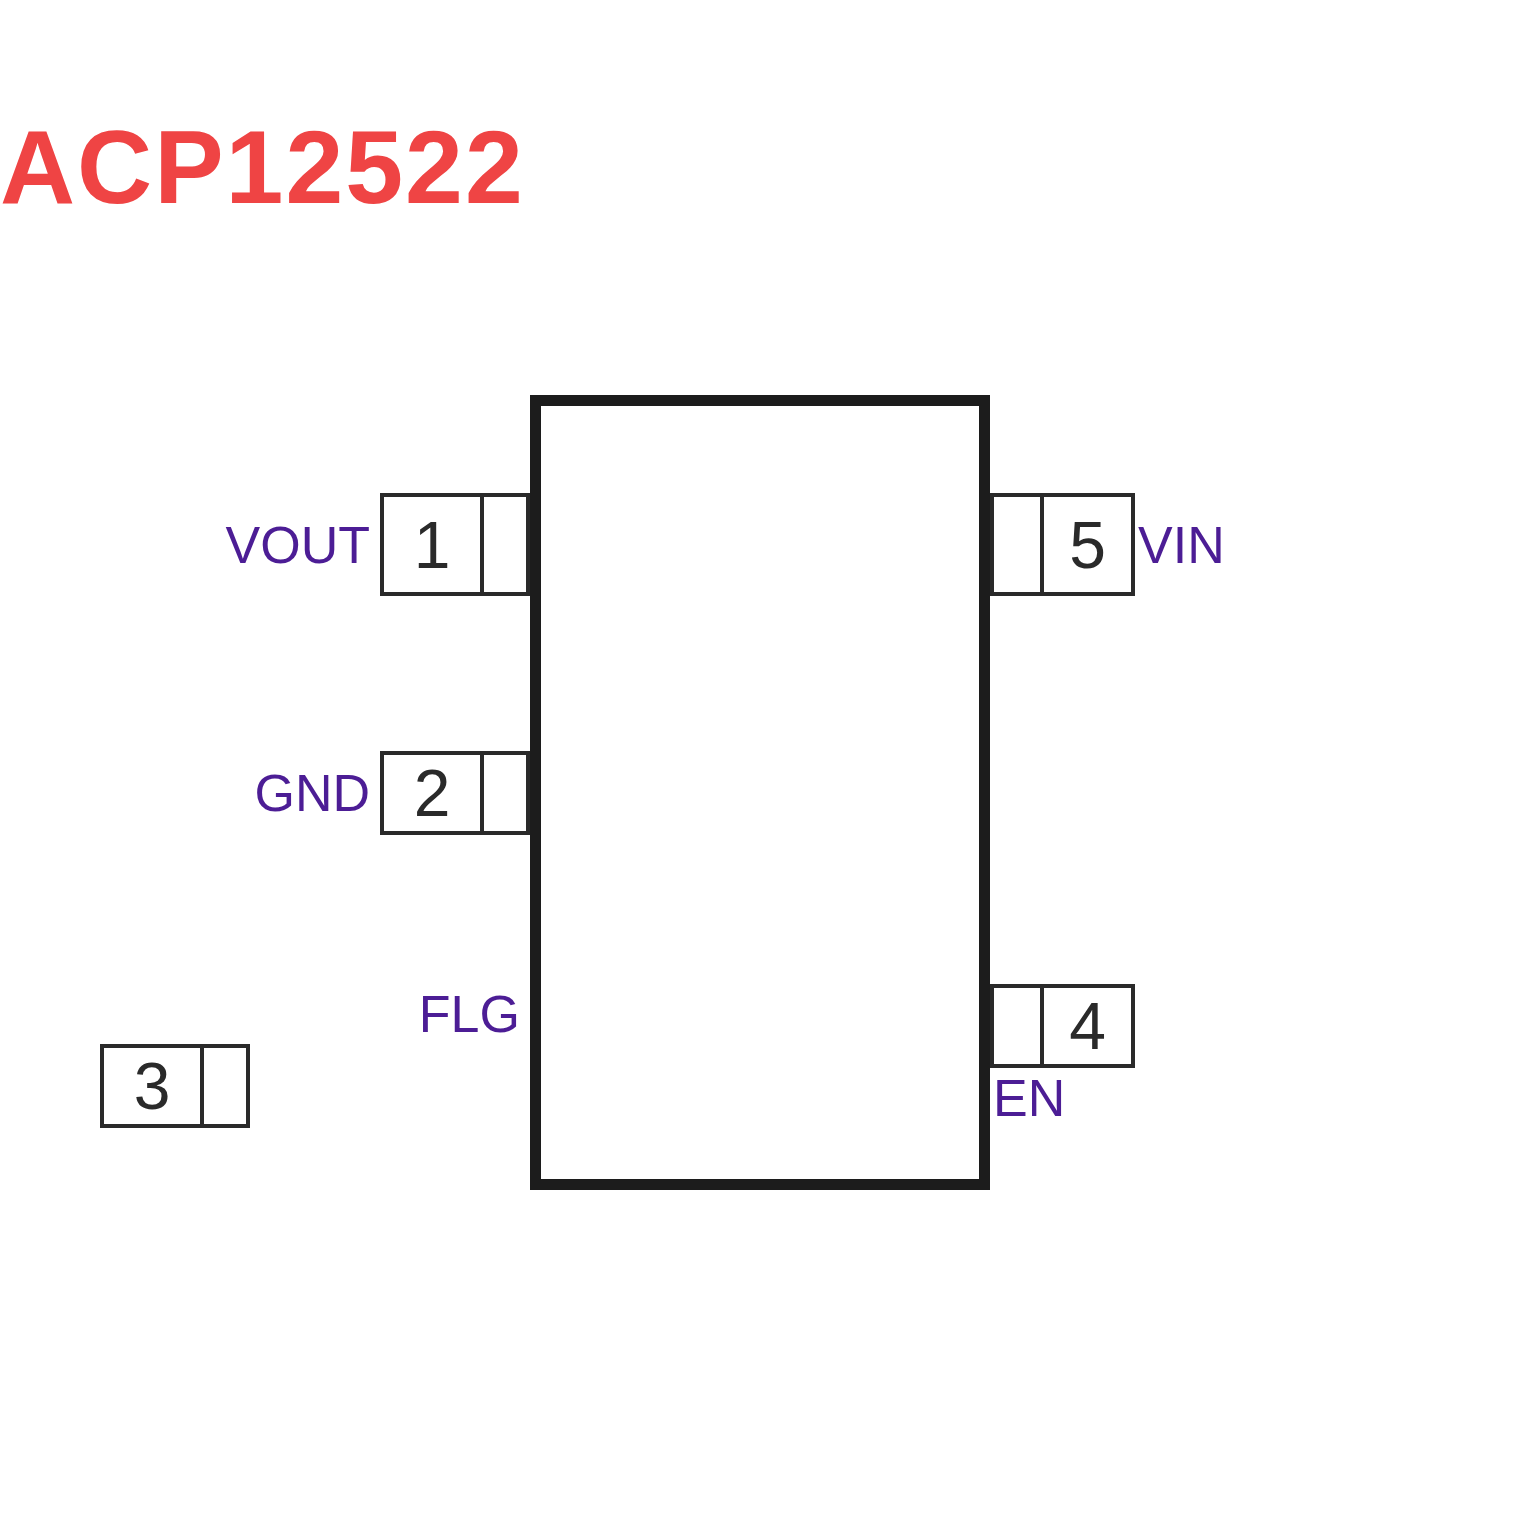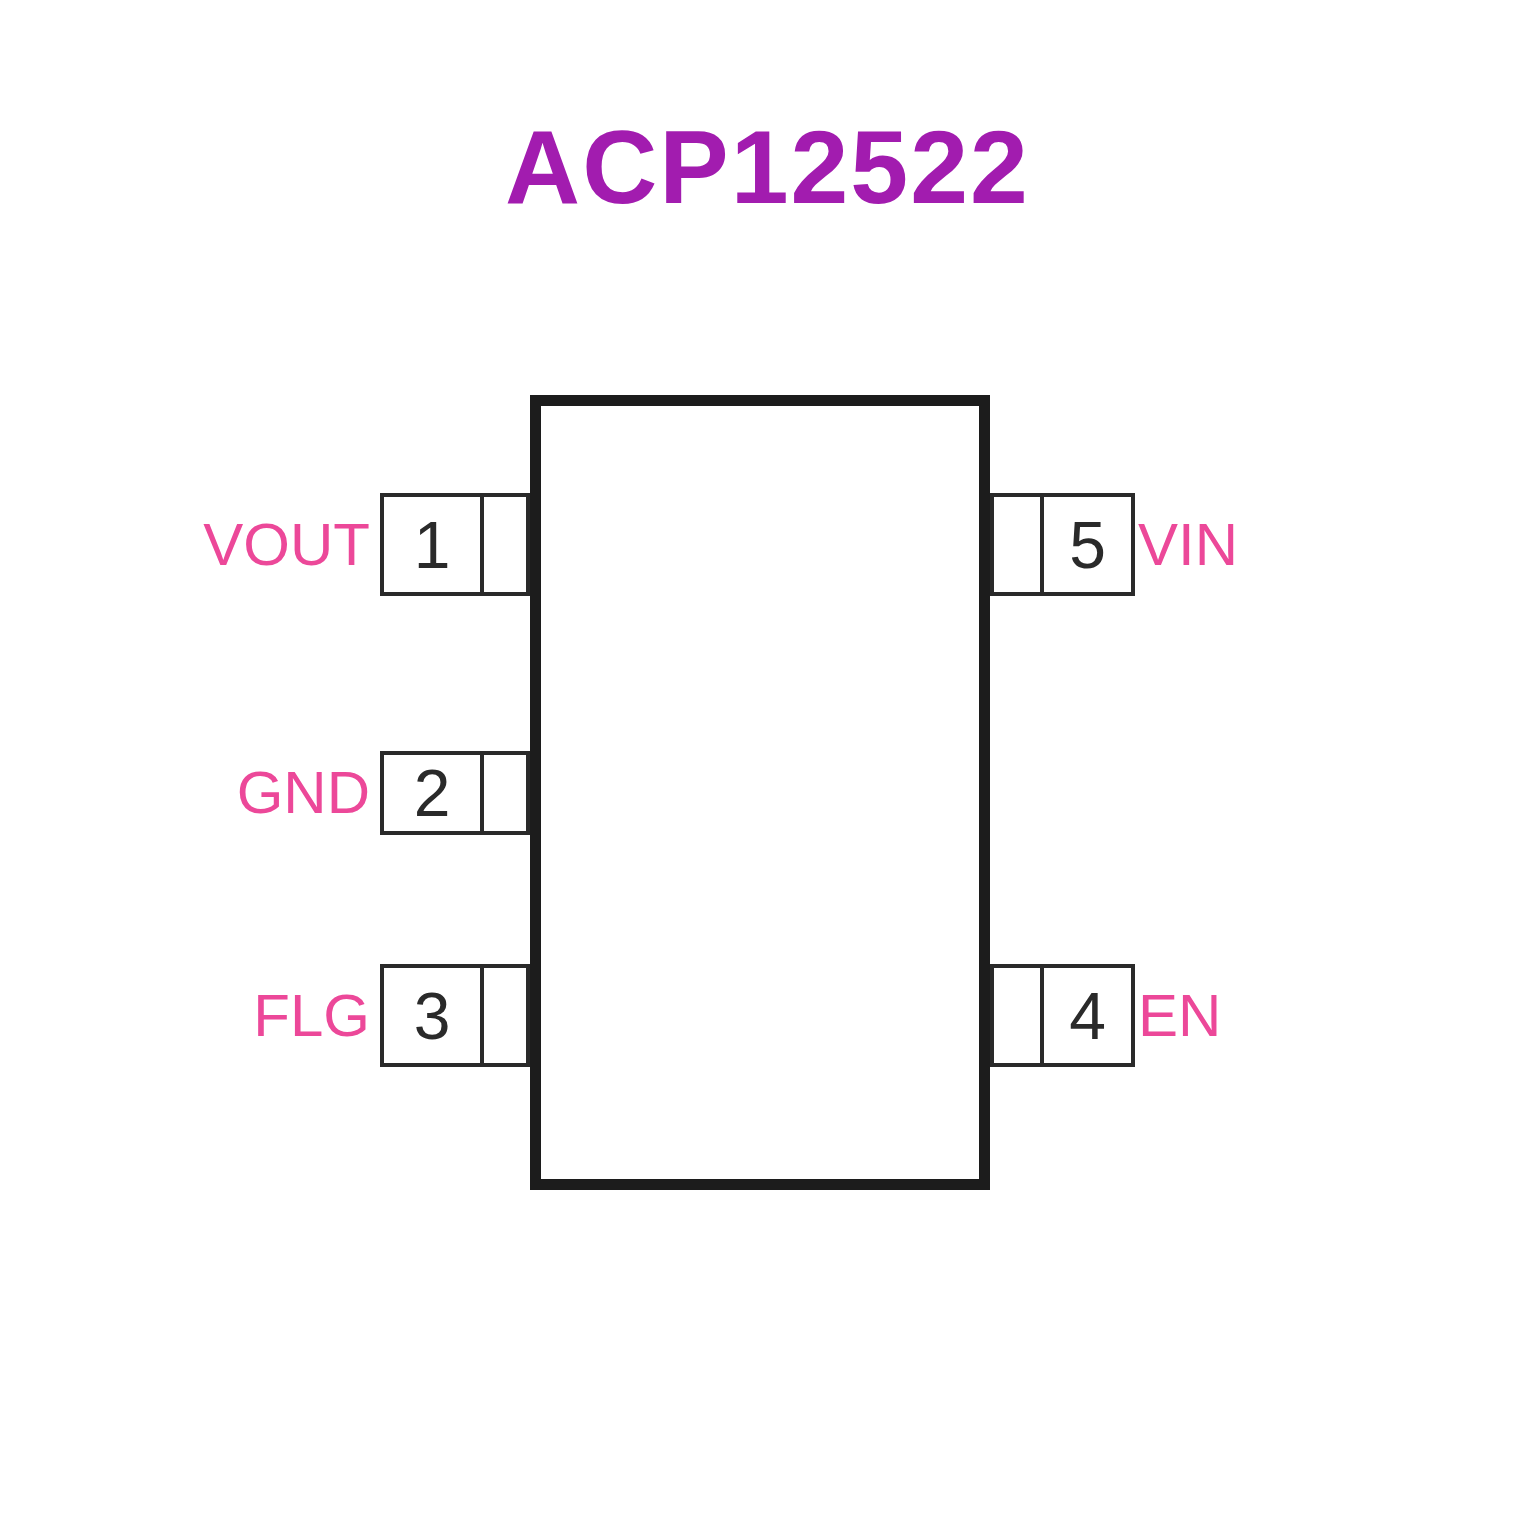--- a/index.html
+++ b/index.html
@@ -13,25 +13,25 @@
     width: 1535px;
     height: 1535px;
     background: #ffffff;
     overflow: hidden;
   }
   .title {
     position: absolute;
     top: 108px;
     left: 0;
     width: 100%;
-    text-align: center;
+    text-align: left;
     font-size: 104px;
     font-weight: 800;
     letter-spacing: 2px;
-    color: #a21caf;
+    color: #ef4444;
   }
   .chip-body {
     position: absolute;
     left: 530px;
     top: 395px;
     width: 460px;
     height: 795px;
     border: 11px solid #1c1c1c;
     box-sizing: border-box;
     background: #ffffff;
@@ -43,22 +43,22 @@
     display: flex;
     align-items: stretch;
     z-index: 1;
   }
   .pin-row.left  { left: 100px; width: 430px; }
   .pin-row.right { left: 990px; width: 430px; }
 
   .pin-label {
     display: flex;
     align-items: center;
-    font-size: 60px;
-    color: #ec4899;
+    font-size: 52px;
+    color: #4c1d95;
     white-space: nowrap;
   }
   .pin-row.left .pin-label {
     flex: 1;
     justify-content: flex-end;
     padding-right: 10px;
   }
   .pin-row.right .pin-label {
     justify-content: flex-start;
     padding-left: 3px;
@@ -92,21 +92,21 @@
 
   .pin-row.right .pin-stub {
     width: 46px;
     border-right: 4px solid #2a2a2a;
   }
   .pin-row.right .pin-number { flex: 1; }
 
   
   .row-1 { top: 493px; }
   .row-2 { top: 741px; align-items: center; }
-  .row-3 { top: 964px; }
+  .row-3 { top: 984px; flex-direction: column; }
 </style>
 </head>
 <body>
 
 <div class="canvas">
 
   <div class="title">ACP12522</div>
 
   <div class="chip-body"></div>
 

